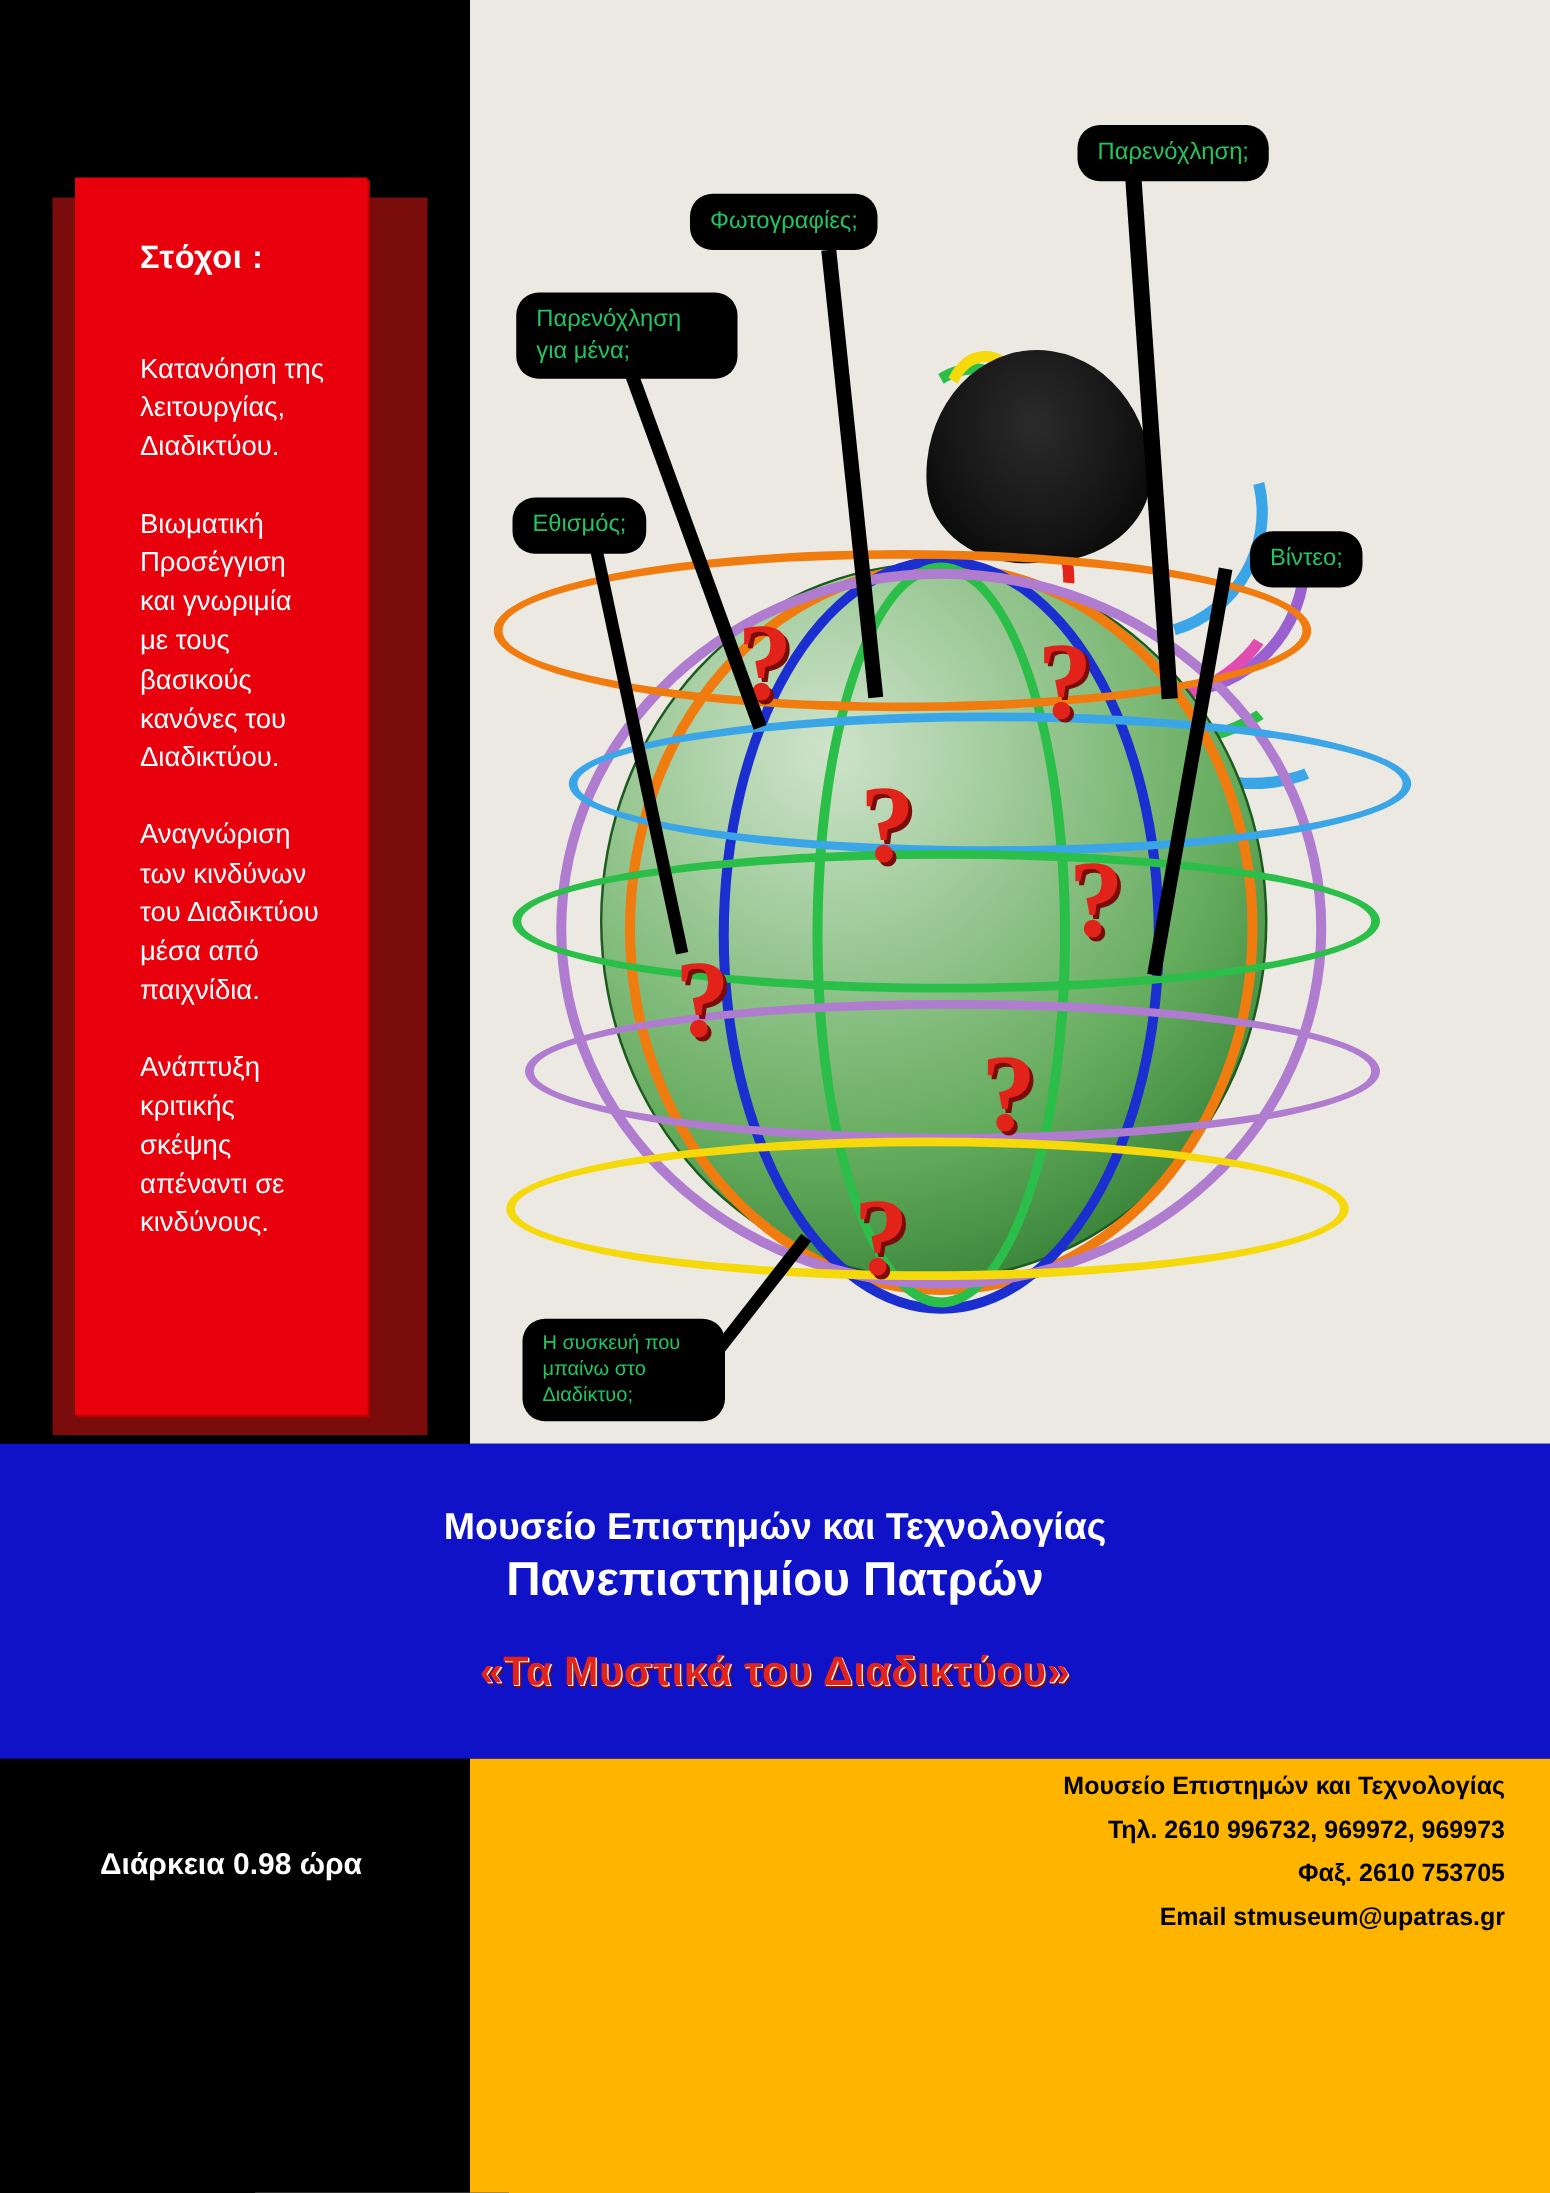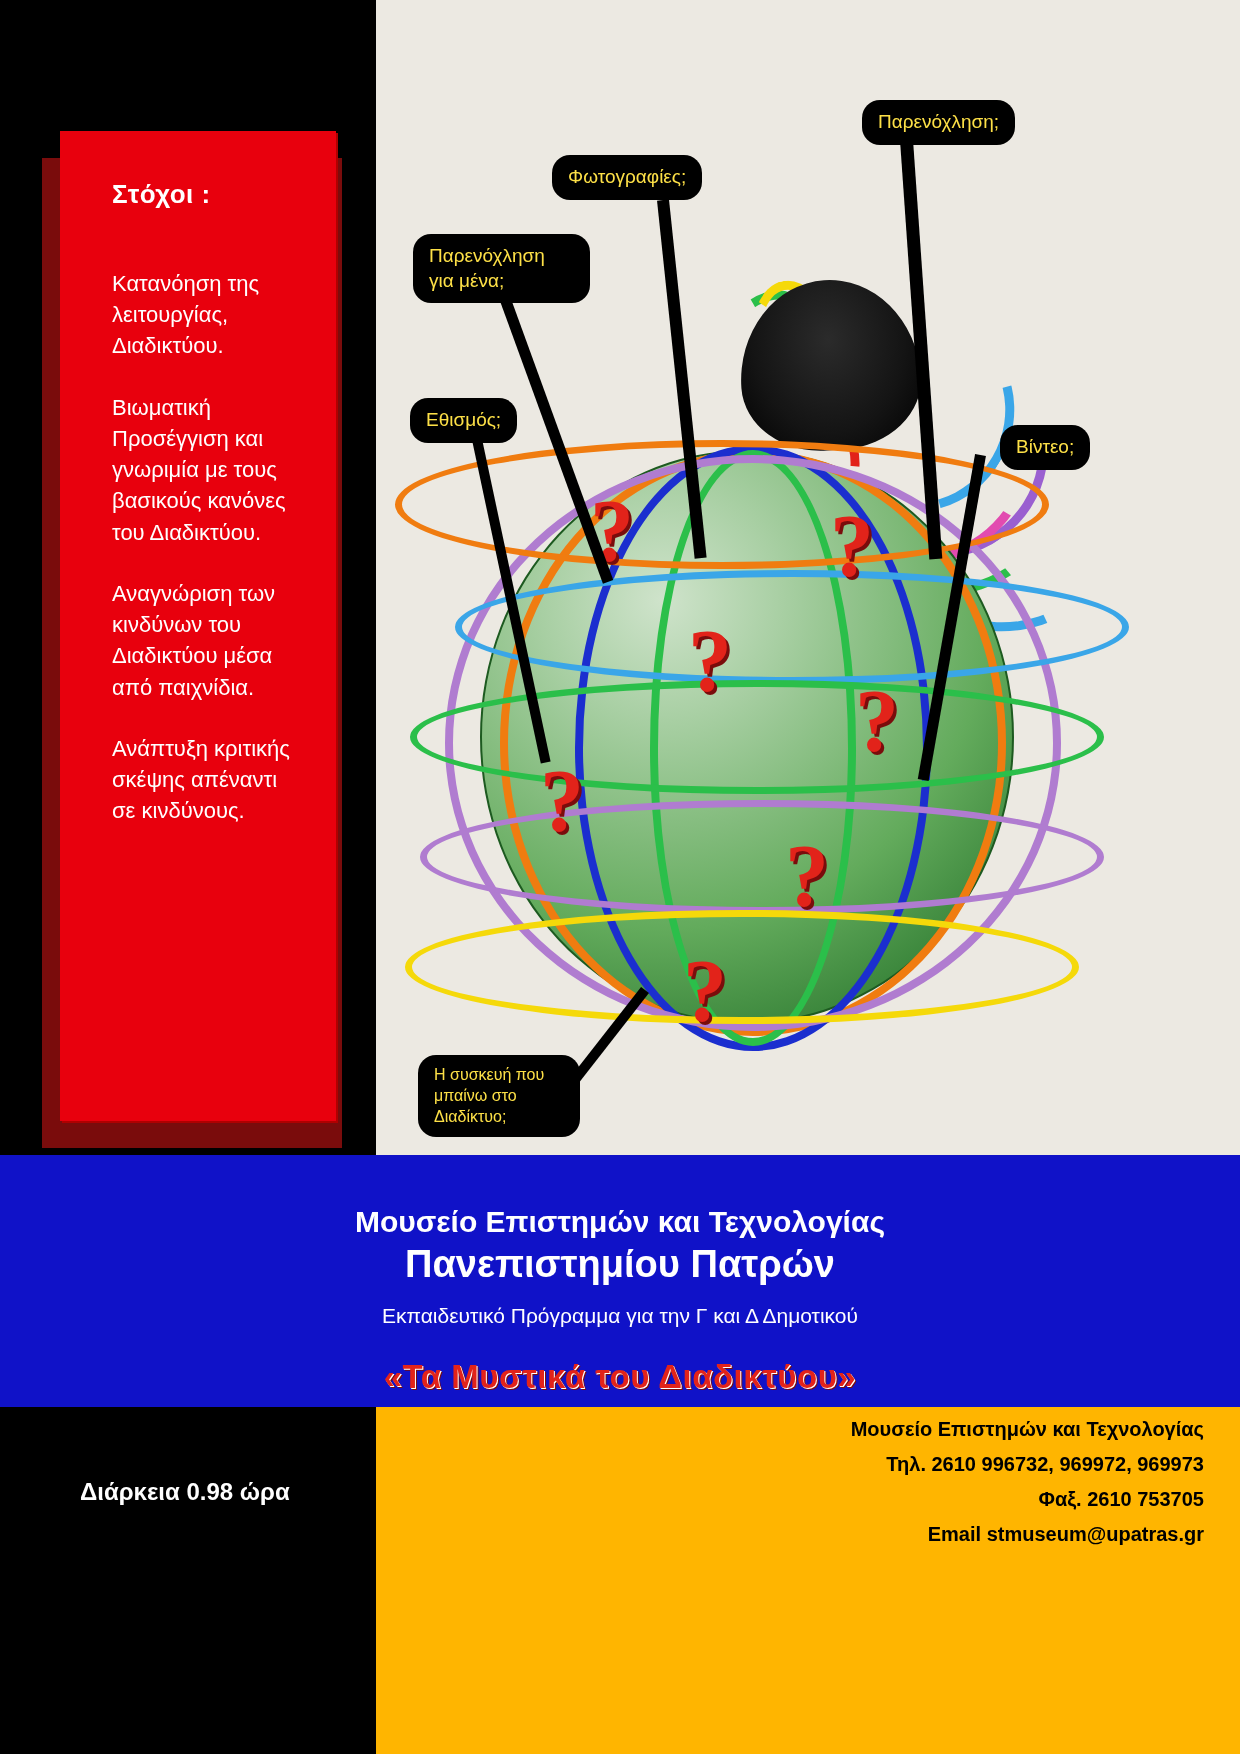--- a/index.html
+++ b/index.html
@@ -35,22 +35,22 @@
     position: absolute;
     left: 42px;
     top: 158px;
     width: 300px;
     height: 990px;
     background: #7a0c0c;
   }
   .red-panel {
     position: absolute;
     left: 60px;
-    top: 131px;
-    width: 276px;
+    top: 142px;
+    width: 234px;
     height: 990px;
     background: #e8000d;
     box-shadow: 2px 2px 0 #b00000;
   }
   .red-panel .inner {
     padding: 48px 34px 0 52px;
     color: #ffffff;
   }
   .obj-title {
     font-size: 26px;
@@ -111,21 +111,21 @@
     position: absolute;
     border-style: solid;
     border-radius: 50%;
     background: transparent;
   }
 
   
   .callout {
     position: absolute;
     background: #000000;
-    color: #fde047;
+    color: #22c55e;
     border-radius: 18px;
     padding: 10px 16px;
     font-size: 19px;
     line-height: 1.3;
     z-index: 6;
   }
   .pointer {
     position: absolute;
     background: #000000;
     z-index: 5;
@@ -273,21 +273,20 @@
   </div>
   <div class="callout" style="left:410px; top:398px;">Εθισμός;</div>
   <div class="callout" style="left:1000px; top:425px;">Βίντεο;</div>
   <div class="callout" style="left:418px; top:1055px; width:130px; font-size:16px;">
     <span>Η συσκευή που μπαίνω  στο Διαδίκτυο;</span>
   </div>
 
   <div class="blue-band">
     <div class="museum-line1">Μουσείο  Επιστημών και Τεχνολογίας</div>
     <div class="museum-line2">Πανεπιστημίου Πατρών</div>
-    <div class="program-line">Εκπαιδευτικό Πρόγραμμα για την Γ και Δ Δημοτικού</div>
     <div class="title-main">«Τα Μυστικά του Διαδικτύου»</div>
   </div>
 
   <div class="bottom-black"></div>
   <div class="duration">Διάρκεια  0.98 ώρα</div>
 
   <div class="orange-box"></div>
   <div class="contact">
     <div>Μουσείο Επιστημών και Τεχνολογίας</div>
     <div>Τηλ. 2610 996732, 969972, 969973</div>

